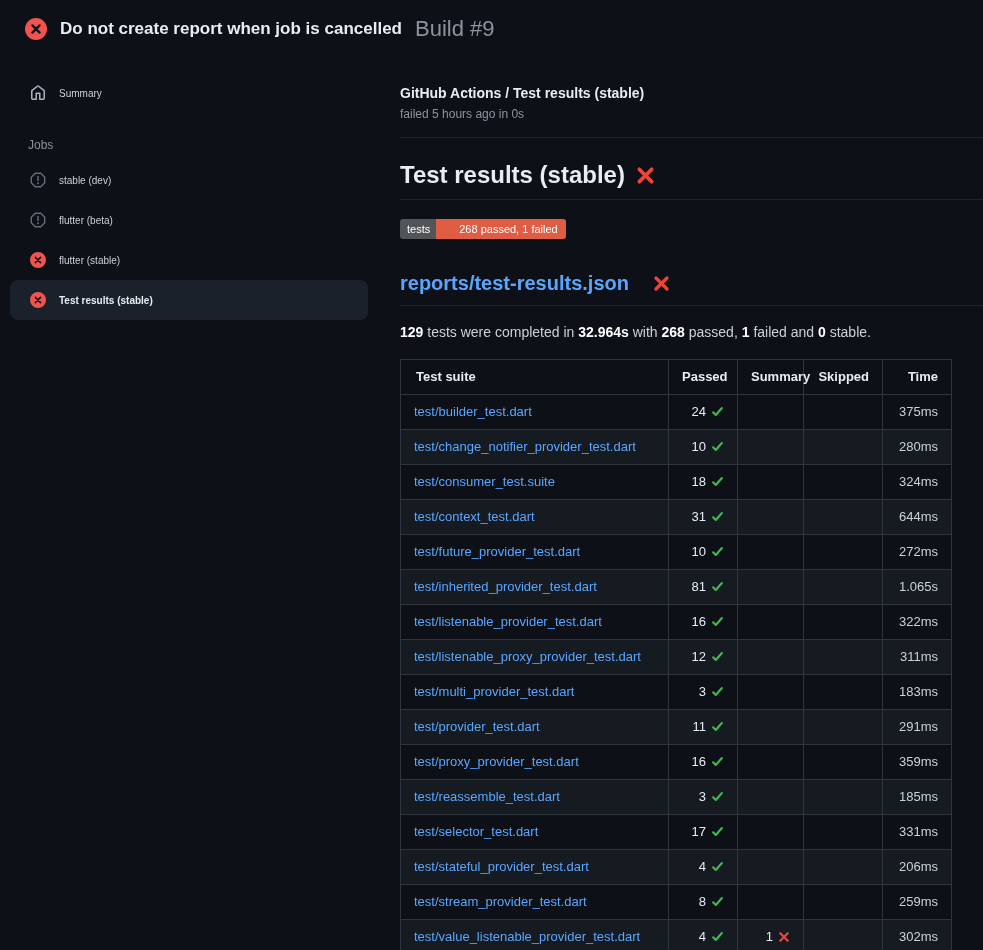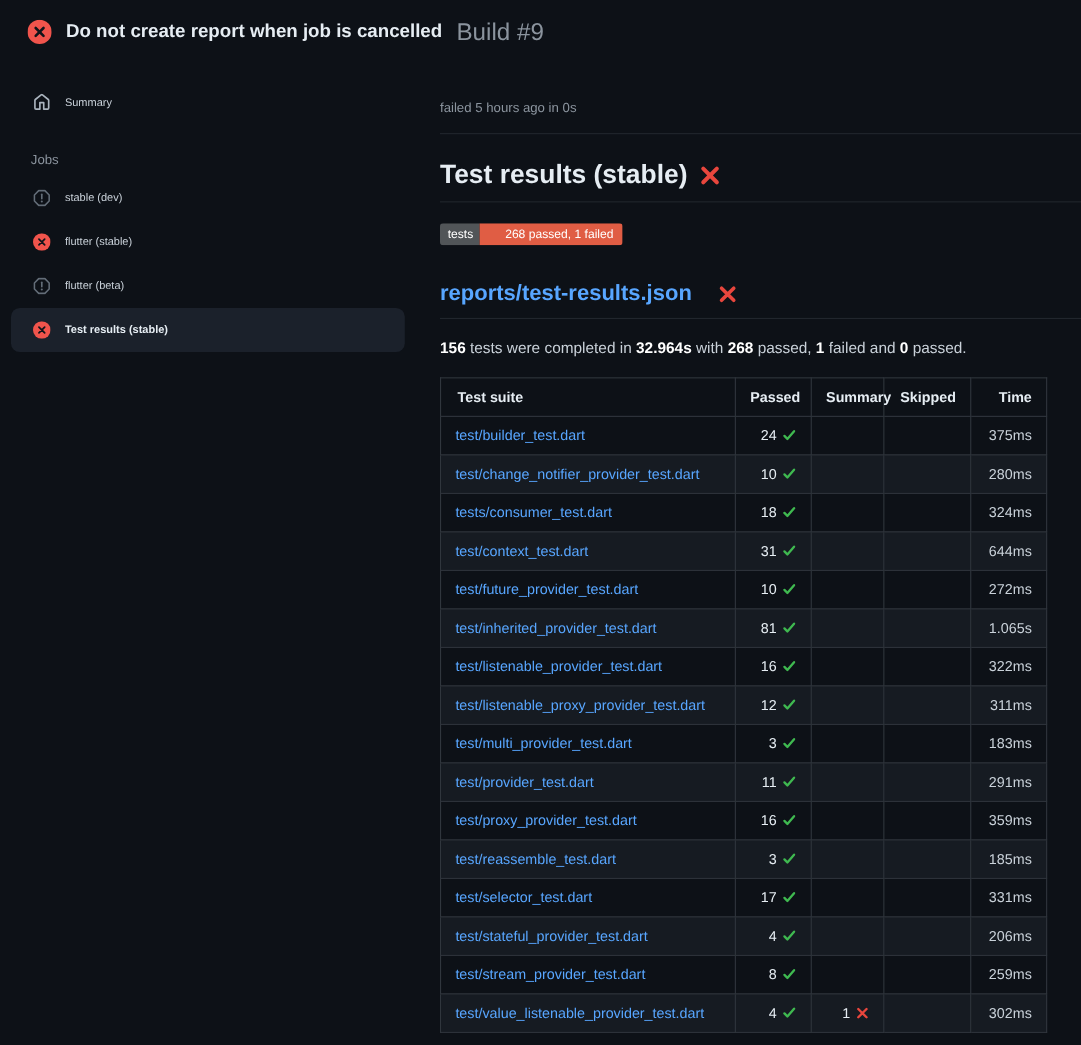--- a/index.html
+++ b/index.html
@@ -97,44 +97,45 @@
         <div class="side-item">
           <svg class="ic" width="16" height="16" viewBox="0 0 16 16">
             <polygon points="5.2,1.3 10.8,1.3 14.7,5.2 14.7,10.8 10.8,14.7 5.2,14.7 1.3,10.8 1.3,5.2" fill="none" stroke="#636d78" stroke-width="1.4" stroke-linejoin="round"></polygon>
             <path d="M8 4.6v4" stroke="#636d78" stroke-width="1.5" stroke-linecap="round"></path>
             <circle cx="8" cy="11.2" r="0.95" fill="#636d78"></circle>
           </svg>
           <span>stable (dev)</span>
         </div>
         <div class="side-item">
           <svg class="ic" width="16" height="16" viewBox="0 0 16 16">
-            <circle cx="8" cy="8" r="8" fill="#f0544c"></circle>
-            <path d="M5.4 5.4l5.2 5.2M10.6 5.4l-5.2 5.2" stroke="#10141a" stroke-width="1.6" stroke-linecap="round" fill="none"></path>
-          </svg>
-          <span>flutter (stable)</span>
-        </div>
-        <div class="side-item">
-          <svg class="ic" width="16" height="16" viewBox="0 0 16 16">
             <polygon points="5.2,1.3 10.8,1.3 14.7,5.2 14.7,10.8 10.8,14.7 5.2,14.7 1.3,10.8 1.3,5.2" fill="none" stroke="#636d78" stroke-width="1.4" stroke-linejoin="round"></polygon>
             <path d="M8 4.6v4" stroke="#636d78" stroke-width="1.5" stroke-linecap="round"></path>
             <circle cx="8" cy="11.2" r="0.95" fill="#636d78"></circle>
           </svg>
           <span>flutter (beta)</span>
+        </div>
+        <div class="side-item">
+          <svg class="ic" width="16" height="16" viewBox="0 0 16 16">
+            <circle cx="8" cy="8" r="8" fill="#f0544c"></circle>
+            <path d="M5.4 5.4l5.2 5.2M10.6 5.4l-5.2 5.2" stroke="#10141a" stroke-width="1.6" stroke-linecap="round" fill="none"></path>
+          </svg>
+          <span>flutter (stable)</span>
         </div>
         <div class="side-item selected">
           <svg class="ic" width="16" height="16" viewBox="0 0 16 16">
             <circle cx="8" cy="8" r="8" fill="#f0544c"></circle>
             <path d="M5.4 5.4l5.2 5.2M10.6 5.4l-5.2 5.2" stroke="#10141a" stroke-width="1.6" stroke-linecap="round" fill="none"></path>
           </svg>
           <span>Test results (stable)</span>
         </div>
       </div>
   </div>
 
   <div class="main">
+    <div class="breadcrumb">GitHub Actions / Test results (stable)</div>
     <div class="status-line">failed 5 hours ago in 0s</div>
     <hr class="divider">
 
     <div class="h1-row">
       <span class="h-text">Test results (stable)</span>
       <svg width="19" height="19" viewBox="0 0 16 16">
         <path d="M2.8 2.8l10.4 10.4M13.2 2.8L2.8 13.2" stroke="#e8463d" stroke-width="3.1" stroke-linecap="round" fill="none"></path>
       </svg>
     </div>
     <hr class="h1-underline">
@@ -147,21 +148,21 @@
     </div>
 
     <div class="h2-row">
       <span class="h-text">reports/test-results.json</span>
       <svg width="17" height="17" viewBox="0 0 16 16">
         <path d="M2.8 2.8l10.4 10.4M13.2 2.8L2.8 13.2" stroke="#e8463d" stroke-width="3.1" stroke-linecap="round" fill="none"></path>
       </svg>
     </div>
     <hr class="h2-underline">
 
-    <div class="summary-line" id="summary-line"><span class="b">156</span><span> tests were completed in </span><span class="b">32.964s</span><span> with </span><span class="b">268</span><span> passed, </span><span class="b">1</span><span> failed and </span><span class="b">0</span><span> passed.</span></div>
+    <div class="summary-line" id="summary-line"><span class="b">129</span><span> tests were completed in </span><span class="b">32.964s</span><span> with </span><span class="b">268</span><span> passed, </span><span class="b">1</span><span> failed and </span><span class="b">0</span><span> stable.</span></div>
 
     <table class="results">
       <colgroup>
         <col style="width:268px">
           <col style="width:69px">
           <col style="width:66px">
         <col style="width:79px">
           <col style="width:69px">
       </colgroup>
       <thead>
@@ -186,21 +187,21 @@
           <tr>
             <td class="suite"><a href="#">test/change_notifier_provider_test.dart</a></td>
             <td class="num"><span class="count">10</span><svg class="mini" width="13" height="13" viewBox="0 0 16 16">
                 <path d="M2.6 9l3.3 3.3 7.5-8.6" fill="none" stroke="#3fb950" stroke-width="2.6" stroke-linecap="round" stroke-linejoin="round"></path>
               </svg></td>
             <td class="num"></td>
             <td class="num"></td>
             <td class="num time">280ms</td>
           </tr>
           <tr>
-            <td class="suite"><a href="#">tests/consumer_test.dart</a></td>
+            <td class="suite"><a href="#">test/consumer_test.suite</a></td>
             <td class="num"><span class="count">18</span><svg class="mini" width="13" height="13" viewBox="0 0 16 16">
                 <path d="M2.6 9l3.3 3.3 7.5-8.6" fill="none" stroke="#3fb950" stroke-width="2.6" stroke-linecap="round" stroke-linejoin="round"></path>
               </svg></td>
             <td class="num"></td>
             <td class="num"></td>
             <td class="num time">324ms</td>
           </tr>
           <tr>
             <td class="suite"><a href="#">test/context_test.dart</a></td>
             <td class="num"><span class="count">31</span><svg class="mini" width="13" height="13" viewBox="0 0 16 16">

